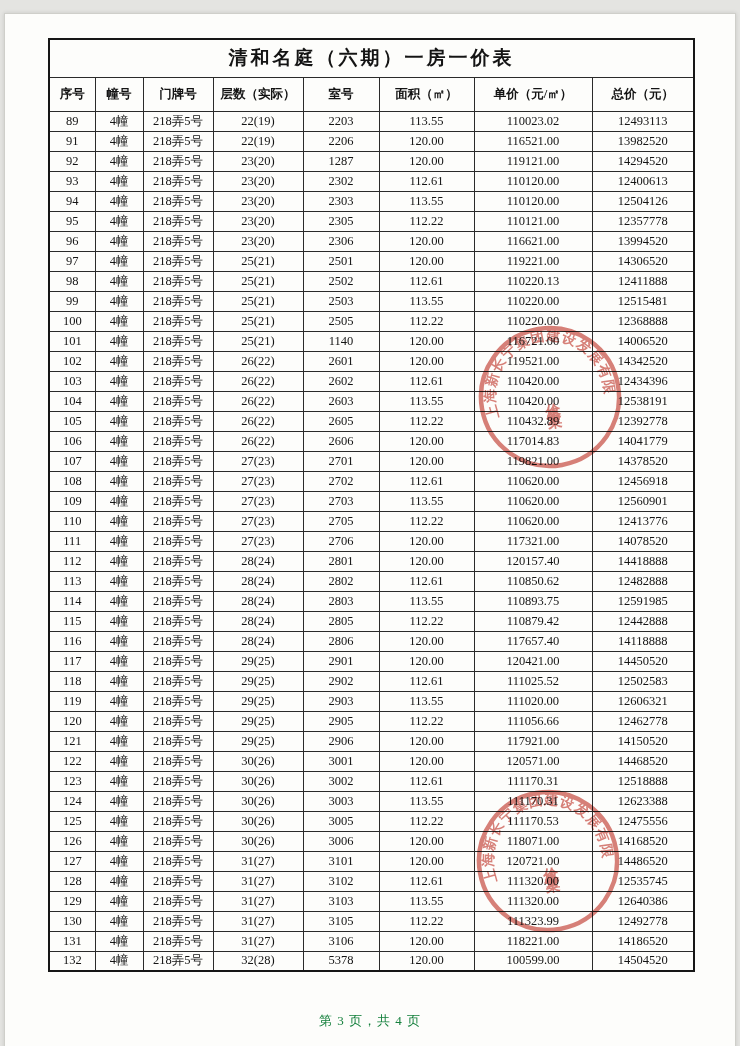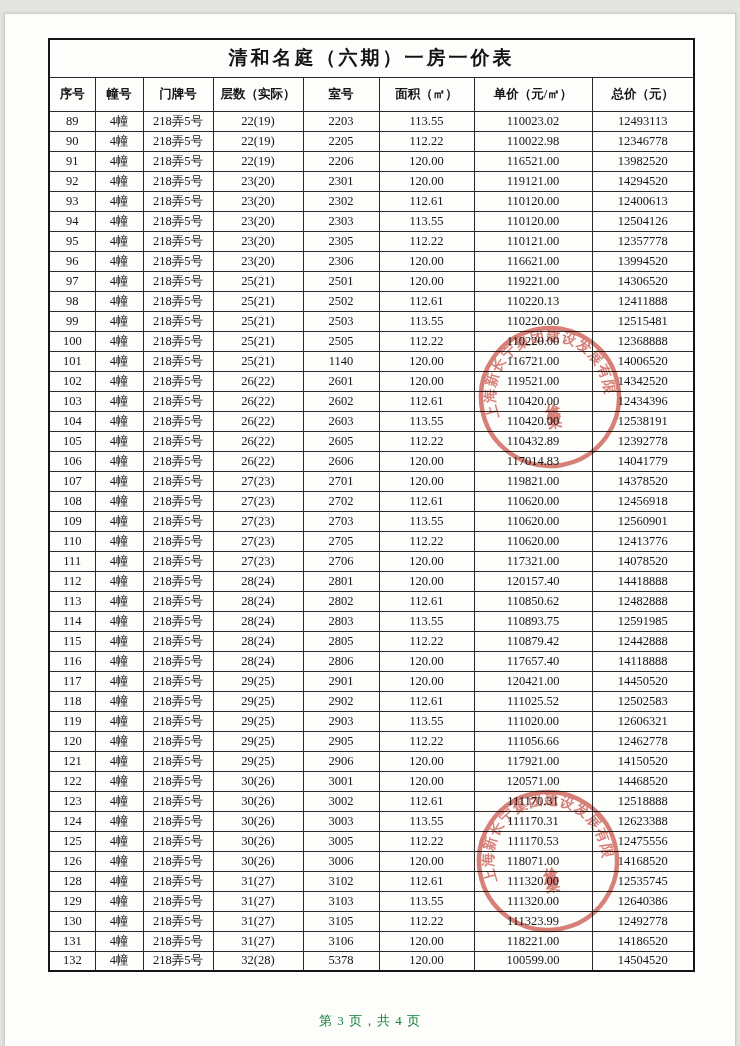--- a/index.html
+++ b/index.html
@@ -118,45 +118,35 @@
           <td>89</td>
           <td>4幢</td>
           <td>218弄5号</td>
           <td>22(19)</td>
           <td>2203</td>
           <td>113.55</td>
           <td>110023.02</td>
           <td>12493113</td>
         </tr>
         <tr>
-          <td>90</td>
-          <td>4幢</td>
-          <td>218弄5号</td>
-          <td>22(19)</td>
-          <td>2205</td>
-          <td>112.22</td>
-          <td>110022.98</td>
-          <td>12346778</td>
-        </tr>
-        <tr>
           <td>91</td>
           <td>4幢</td>
           <td>218弄5号</td>
           <td>22(19)</td>
           <td>2206</td>
           <td>120.00</td>
           <td>116521.00</td>
           <td>13982520</td>
         </tr>
         <tr>
           <td>92</td>
           <td>4幢</td>
           <td>218弄5号</td>
           <td>23(20)</td>
-          <td>2301</td>
+          <td>1287</td>
           <td>120.00</td>
           <td>119121.00</td>
           <td>14294520</td>
         </tr>
         <tr>
           <td>93</td>
           <td>4幢</td>
           <td>218弄5号</td>
           <td>23(20)</td>
           <td>2302</td>
@@ -486,20 +476,30 @@
         </tr>
         <tr>
           <td>126</td>
           <td>4幢</td>
           <td>218弄5号</td>
           <td>30(26)</td>
           <td>3006</td>
           <td>120.00</td>
           <td>118071.00</td>
           <td>14168520</td>
+        </tr>
+        <tr>
+          <td>127</td>
+          <td>4幢</td>
+          <td>218弄5号</td>
+          <td>31(27)</td>
+          <td>3101</td>
+          <td>120.00</td>
+          <td>120721.00</td>
+          <td>14486520</td>
         </tr>
         <tr>
           <td>128</td>
           <td>4幢</td>
           <td>218弄5号</td>
           <td>31(27)</td>
           <td>3102</td>
           <td>112.61</td>
           <td>111320.00</td>
           <td>12535745</td>

